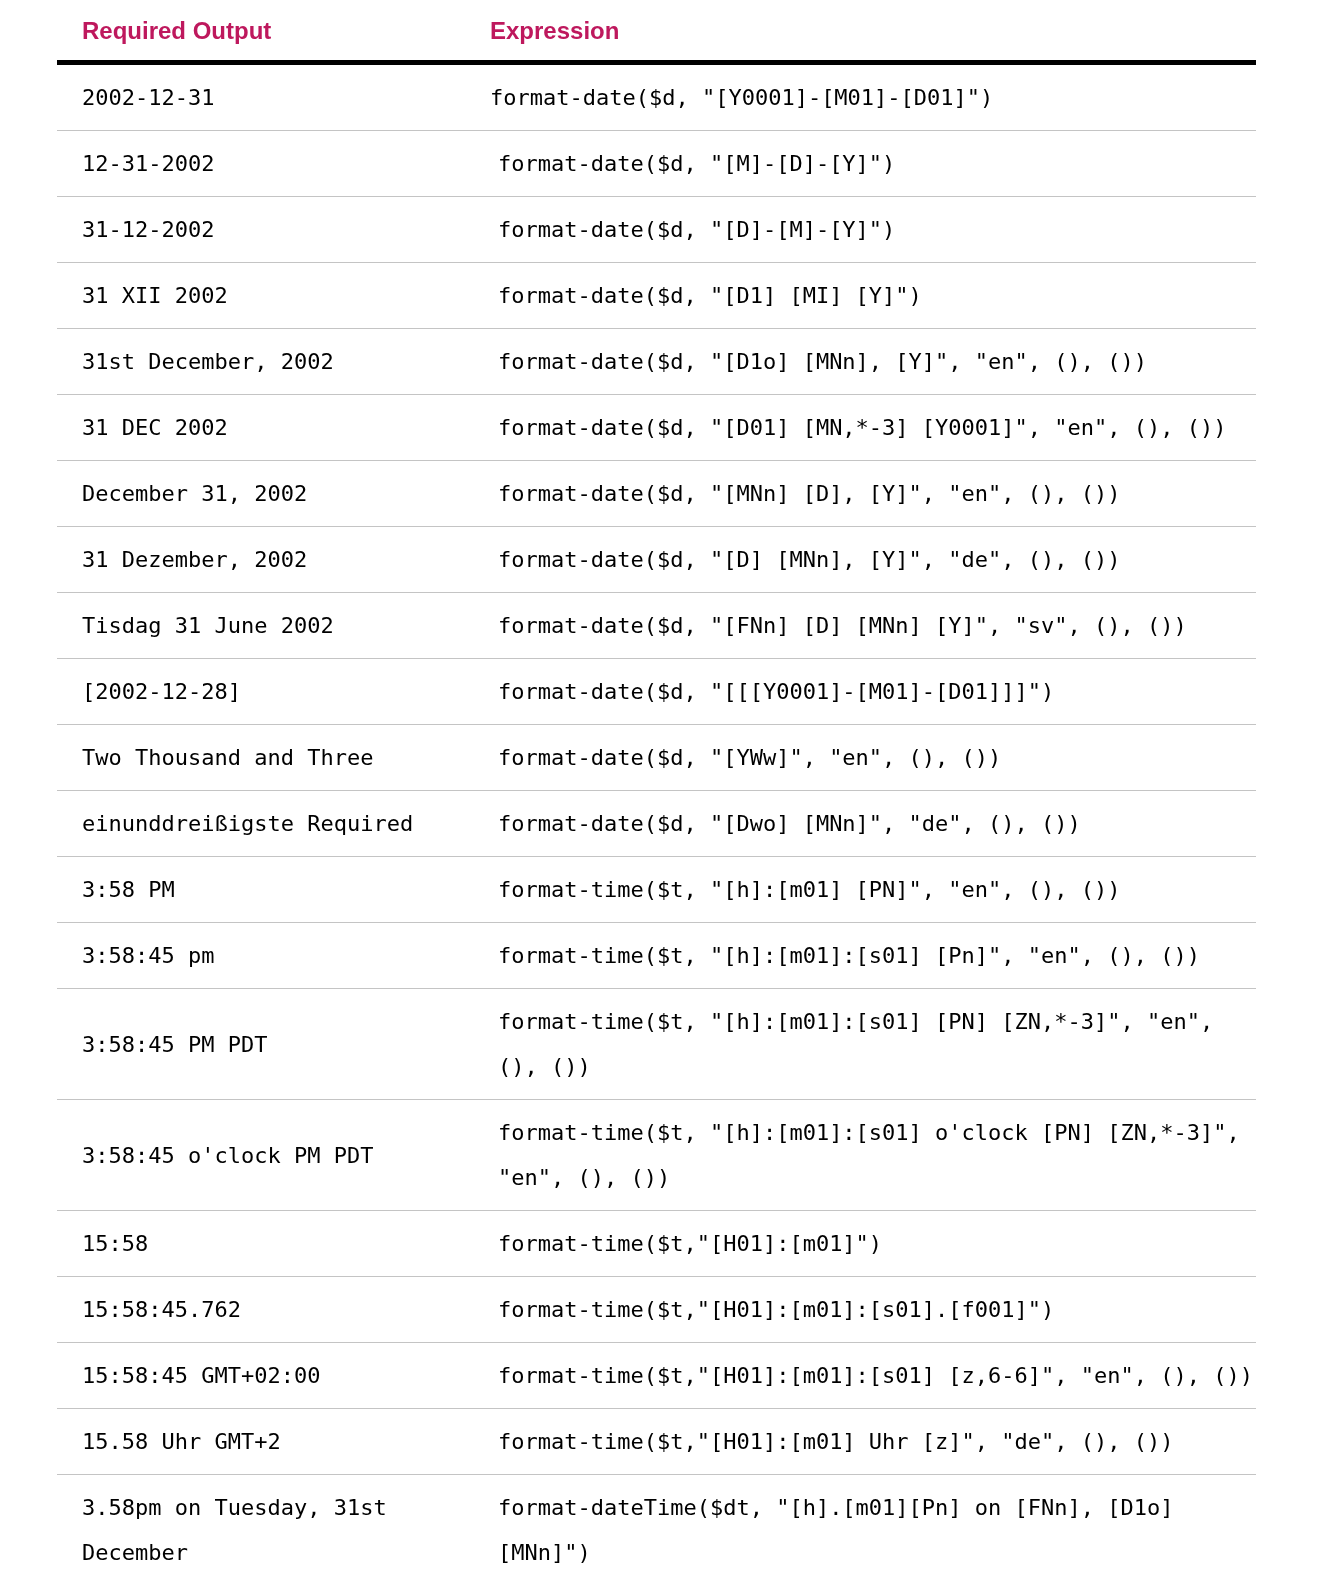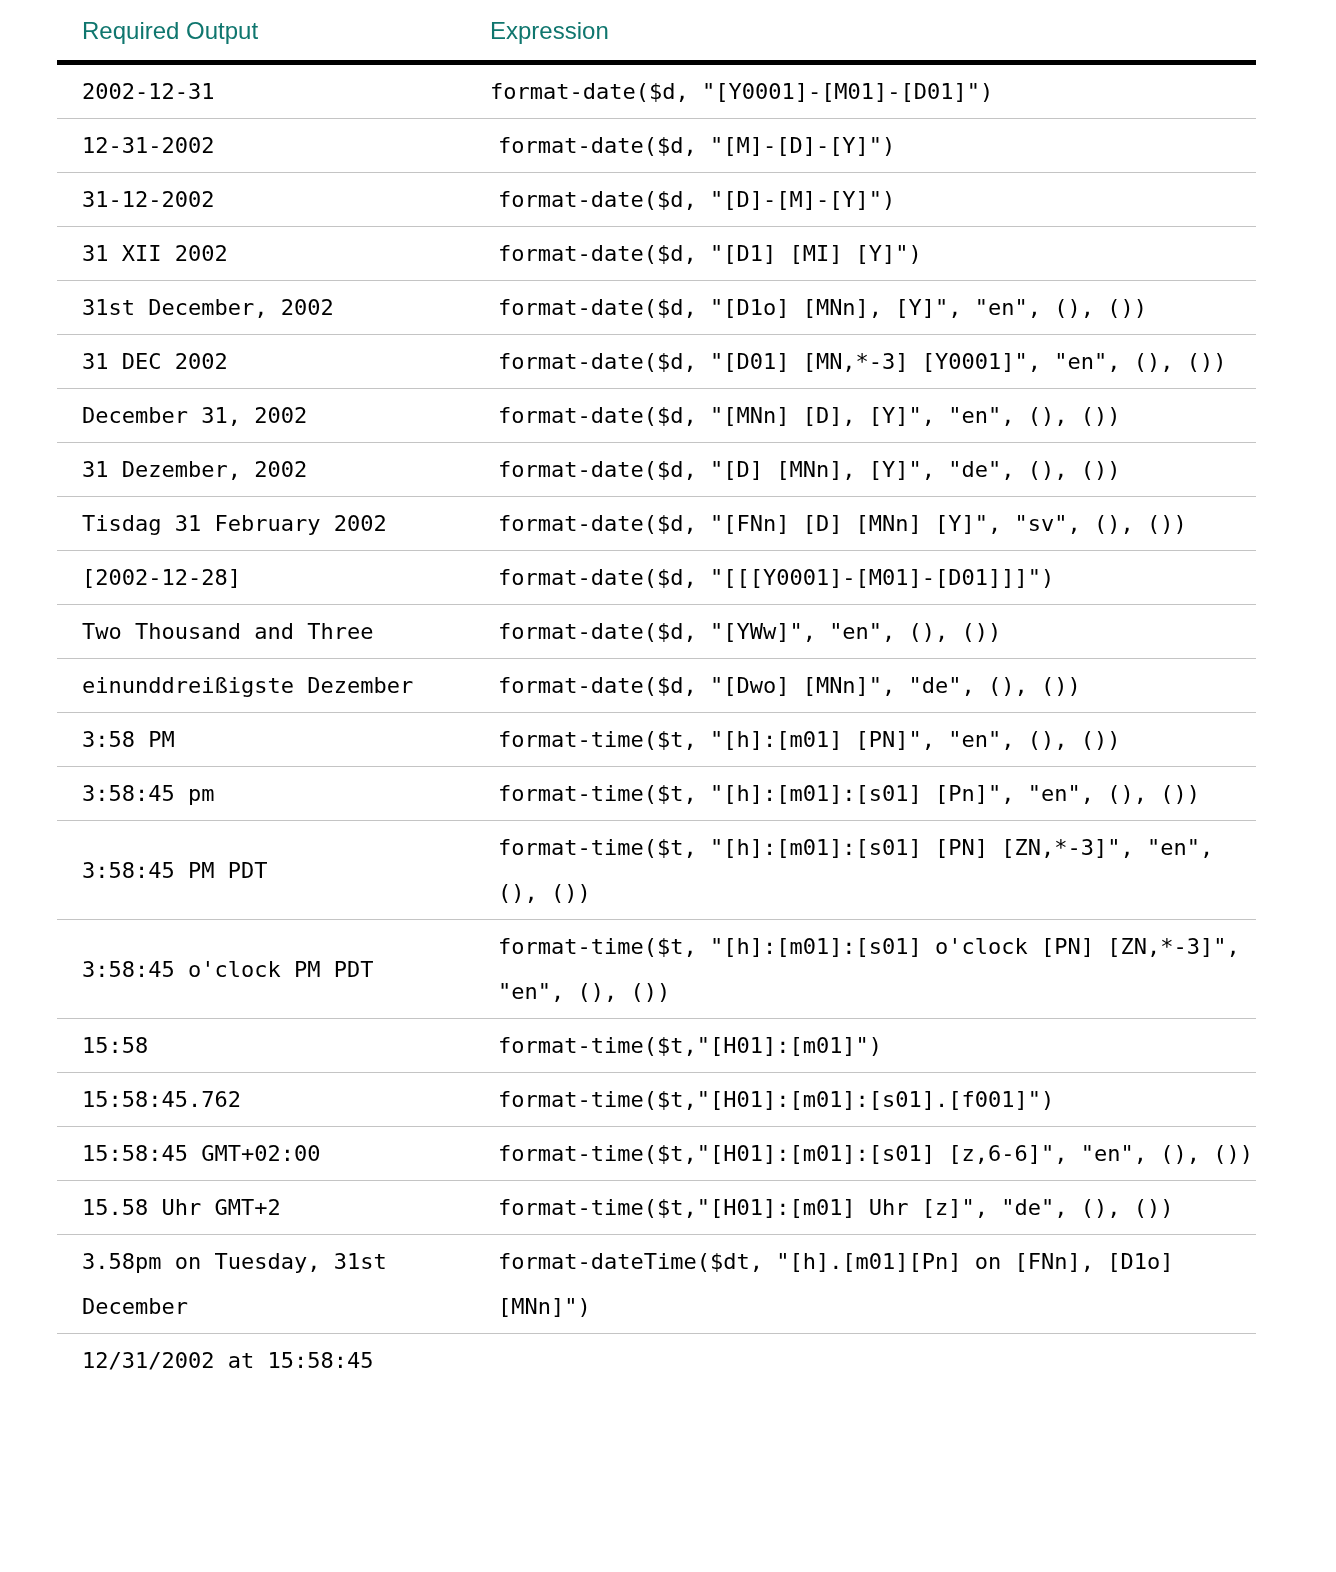--- a/index.html
+++ b/index.html
@@ -24,28 +24,28 @@
     grid-template-columns: 433px 766px;
     align-items: center;
   }
   .thead {
     border-bottom: 5px solid #000000;
     padding: 8px 0 14px 0;
     align-items: end;
   }
   .th {
     font-family: "Liberation Sans", sans-serif;
-    font-weight: normal;
+    font-weight: bold;
     font-size: 24px;
     line-height: 30px;
-    color: #0f766e;
+    color: #be185d;
     white-space: pre;
   }
   .tr {
-    padding: 4px 0;
+    padding: 10px 0;
     min-height: 45px;
   }
   .tr + .tr {
     border-top: 1px solid #c4c4c4;
     gap: 8px;
   }
   .cell {
     font-family: "DejaVu Sans Mono", monospace;
     font-size: 22px;
     line-height: 45px;
@@ -93,33 +93,33 @@
     </div>
     <div class="grid-row tr">
       <div class="cell col-output">December 31, 2002</div>
       <div class="cell">format-date($d, "[MNn] [D], [Y]", "en", (), ())</div>
     </div>
     <div class="grid-row tr">
       <div class="cell col-output">31 Dezember, 2002</div>
       <div class="cell">format-date($d, "[D] [MNn], [Y]", "de", (), ())</div>
     </div>
     <div class="grid-row tr">
-      <div class="cell col-output">Tisdag 31 February 2002</div>
+      <div class="cell col-output">Tisdag 31 June 2002</div>
       <div class="cell">format-date($d, "[FNn] [D] [MNn] [Y]", "sv", (), ())</div>
     </div>
     <div class="grid-row tr">
       <div class="cell col-output">[2002-12-28]</div>
       <div class="cell">format-date($d, "[[[Y0001]-[M01]-[D01]]]")</div>
     </div>
     <div class="grid-row tr">
       <div class="cell col-output">Two Thousand and Three</div>
       <div class="cell">format-date($d, "[YWw]", "en", (), ())</div>
     </div>
     <div class="grid-row tr">
-      <div class="cell col-output">einunddreißigste Dezember</div>
+      <div class="cell col-output">einunddreißigste Required</div>
       <div class="cell">format-date($d, "[Dwo] [MNn]", "de", (), ())</div>
     </div>
     <div class="grid-row tr">
       <div class="cell col-output">3:58 PM</div>
       <div class="cell">format-time($t, "[h]:[m01] [PN]", "en", (), ())</div>
     </div>
     <div class="grid-row tr">
       <div class="cell col-output">3:58:45 pm</div>
       <div class="cell">format-time($t, "[h]:[m01]:[s01] [Pn]", "en", (), ())</div>
     </div>

